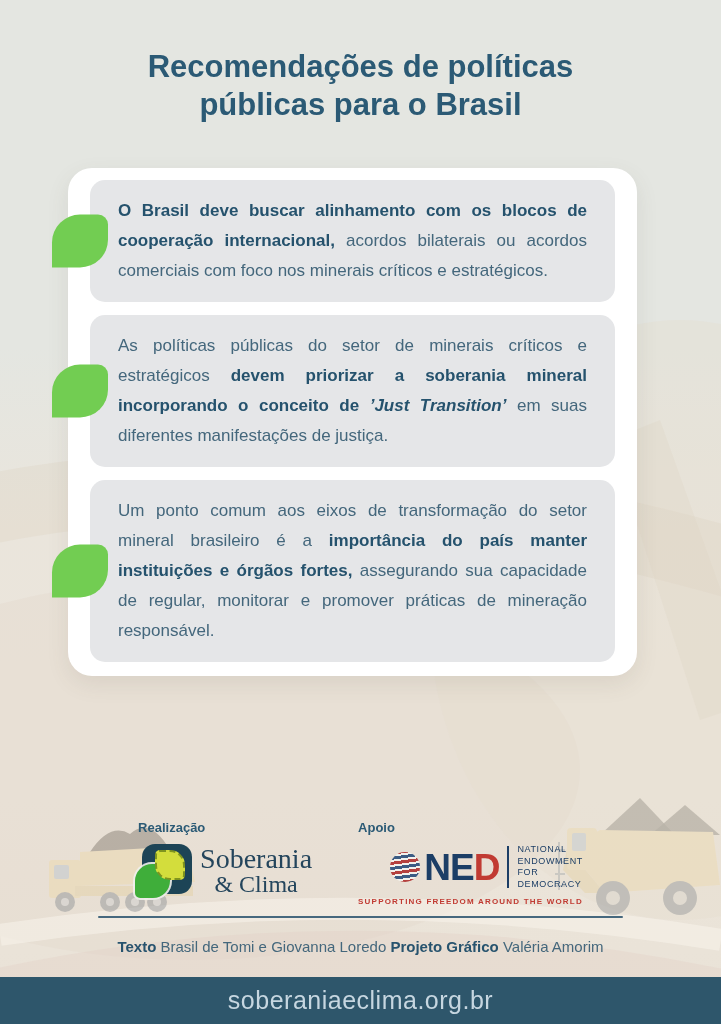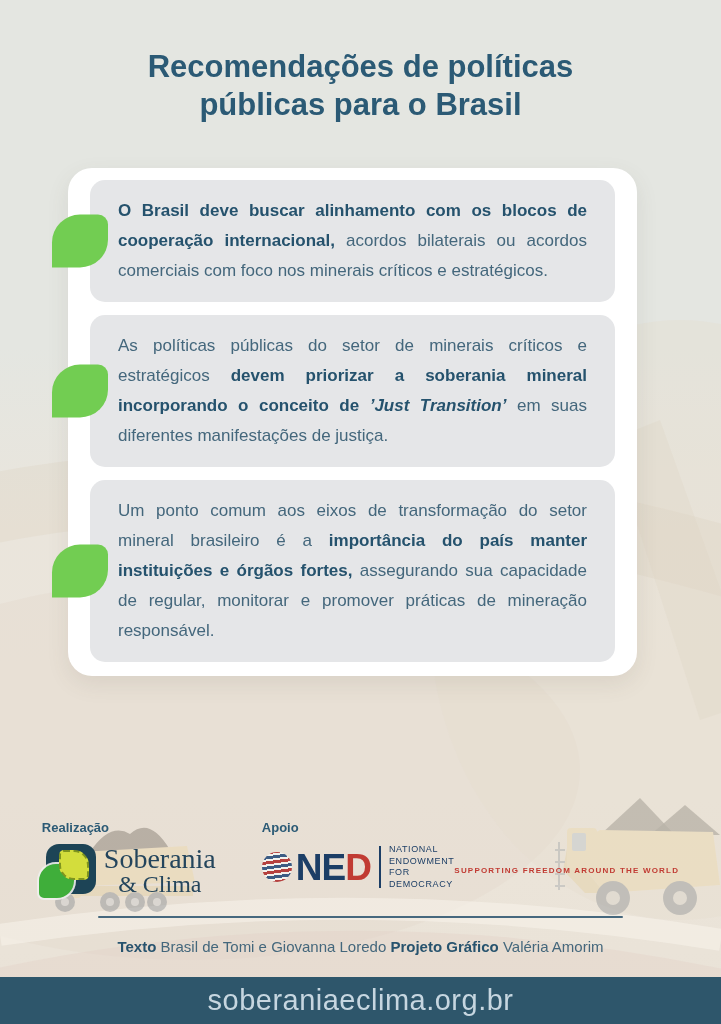--- a/index.html
+++ b/index.html
@@ -64,21 +64,21 @@
     box-shadow:0 0 0 2px rgba(240,240,236,0.9);
   }
   .sob-leaf-lime {
     position:absolute; left:17px; top:6px; width:30px; height:30px;
     background:#d3dd3c; border:2px dashed #7f941f; border-radius:5px 15px 5px 15px;
   }
   .sob-name { font-family:"Liberation Serif", serif; color:#24455c; text-align:center; line-height:0.95; }
   .sob-name .l1 { font-size:28px; }
   .sob-name .l2 { font-size:24px; }
 
-  .ned-block { display:flex; flex-direction:row; align-items:center; }
+  .ned-block { display:flex; flex-direction:column; align-items:flex-end; }
   .ned-row { display:flex; align-items:center; }
   .ned-globe {
     width:30px; height:30px; border-radius:50%;
     background:repeating-linear-gradient(172deg,#b5413f 0 3px,#f3f1ec 3px 5px,#3c5c84 5px 8px,#f3f1ec 8px 10px);
     margin-right:4px;
   }
   .ned-word { font-size:37px; font-weight:800; letter-spacing:-1px; line-height:1; color:#1c3e66; }
   .ned-word .d { color:#c13b33; }
   .ned-divider { width:2px; height:42px; background:#1c3e66; margin:0 8px; }
   .ned-name { font-size:9px; font-weight:400; letter-spacing:0.6px; line-height:1.3; color:#1c3e66; }
@@ -93,21 +93,21 @@
     position:absolute; top:938px; left:0; width:100%;
     text-align:center; font-size:15px; color:#44677c;
   }
   .credits .seg-b { color:#27536e; }
 
   
   .bottom-bar {
     position:absolute; bottom:0; left:0; width:100%; height:47px;
     background:#2e566b; display:flex; align-items:center; justify-content:center;
   }
-  .bottom-url { font-size:29px; color:#c6d6e0; letter-spacing:0.5px; }
+  .bottom-url { font-size:25px; color:#c6d6e0; letter-spacing:0.5px; }
 </style>
 </head>
 <body>
 
 <div class="page">
 
   <svg class="bg-art" width="721" height="1024" viewBox="0 0 721 1024">
     <ellipse cx="190" cy="770" rx="390" ry="190" fill="#e2d8ca" opacity="0.35"></ellipse>
     <ellipse cx="680" cy="620" rx="250" ry="300" fill="#e6dccf" opacity="0.35"></ellipse>
     <path d="M -60 520 Q 300 430 790 580" stroke="#dccfbe" stroke-width="70" fill="none" opacity="0.28"></path>

